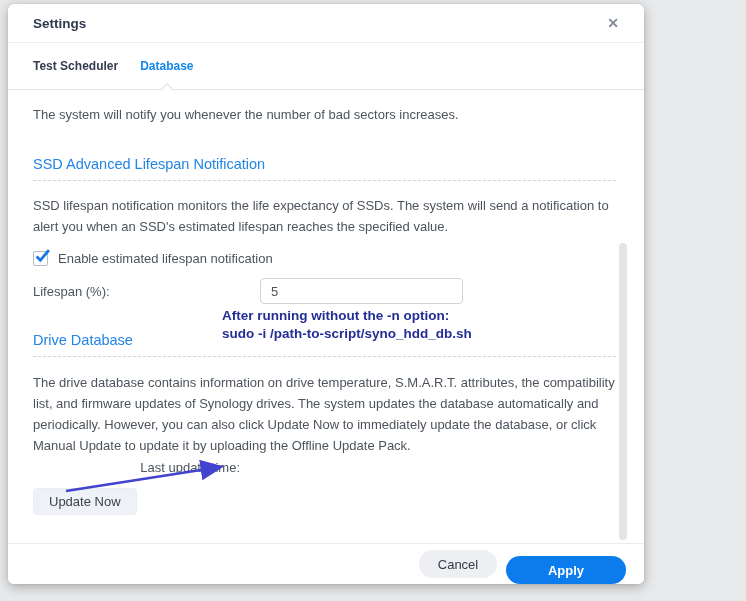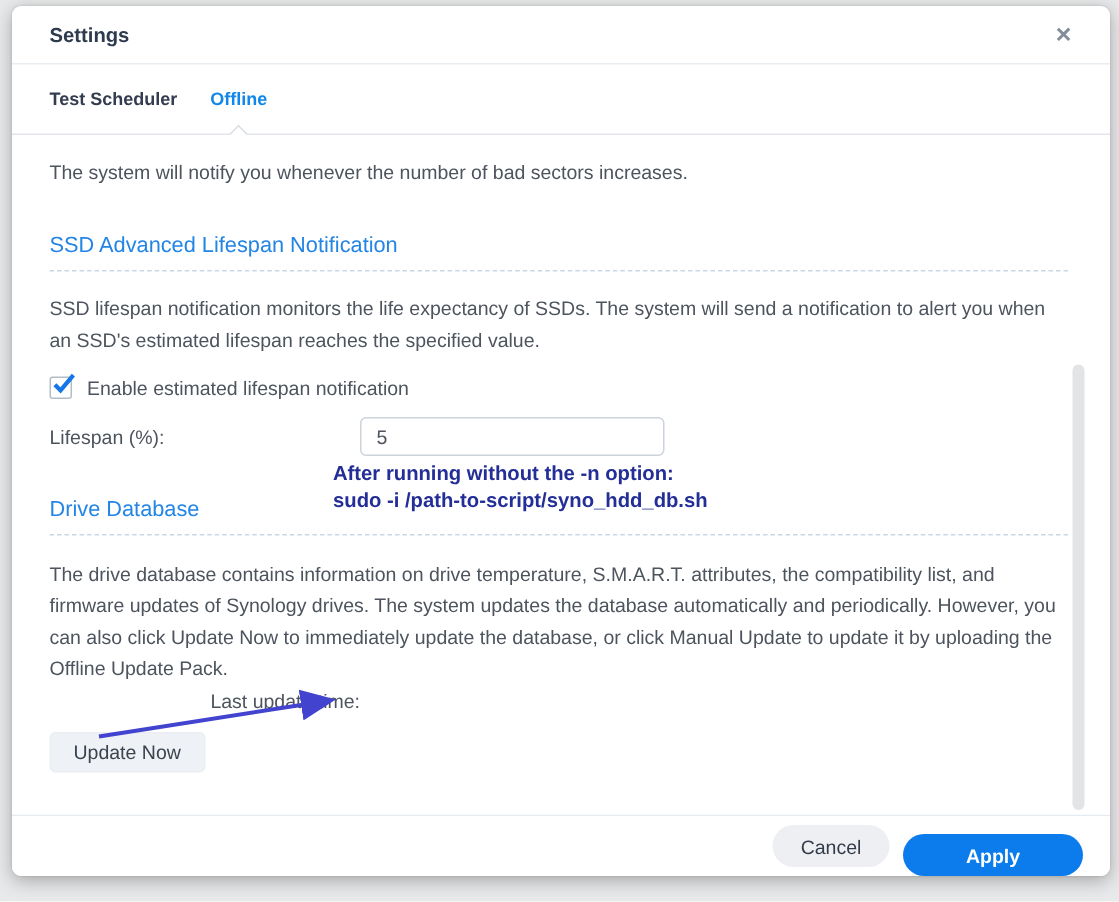--- a/index.html
+++ b/index.html
@@ -6,21 +6,21 @@
   html,body { width: 746px; height: 601px; }
   body {
     position: relative;
     background: #e8e9ea;
     font-family: "Liberation Sans", "DejaVu Sans", sans-serif;
     overflow: hidden;
   }
   .dialog {
     position: absolute;
     left: 8px; top: 4px;
-    width: 732px; height: 580px;
+    width: 636px; height: 580px;
     background: #ffffff;
     border-radius: 6px;
     box-shadow: 0 3px 12px rgba(0,0,0,0.28), 0 0 2px rgba(0,0,0,0.12);
   }
   
   .titlebar {
     height: 39px;
     display: flex; align-items: center;
     padding: 0 20px 0 25px;
     border-bottom: 1px solid #e8edf2;
@@ -77,21 +77,21 @@
   }
   .checkbox {
     width: 15px; height: 15px; flex: none;
     border: 1px solid #b3bdc8; border-radius: 2px;
     background: #fff; position: relative; cursor: pointer;
   }
   .checkbox svg { position: absolute; left: 1px; top: -3px; width: 15px; height: 14px; overflow: visible; }
   .checkbox-label { font-size: 13px; color: #4d545d; }
   .field-row {
     margin-top: 12px;
-    display: flex; align-items: center;
+    display: flex; align-items: center; gap: 20px;
   }
   .field-label { width: 207px; font-size: 13px; color: #4d545d; flex: none; }
   .lifespan-input {
     width: 203px; height: 26px;
     border: 1px solid #ccd3da; border-radius: 4px;
     padding: 0 10px;
     font-size: 13px; color: #4d545d;
     font-family: "Liberation Sans", "DejaVu Sans", sans-serif;
     outline: none; background: #fff;
   }
@@ -158,21 +158,21 @@
     <button class="close-btn">
       <span>✕</span>
     </button>
   </div>
 
   <div class="tabbar">
     <div class="tab">
       <span>Test Scheduler</span>
     </div>
     <div class="tab active">
-      <span>Offline</span>
+      <span>Database</span>
       <span class="caret"></span>
     </div>
   </div>
 
   <div class="content">
 
     <p class="para p-intro">The system will notify you whenever the number of bad sectors increases.</p>
 
     <h3 class="section-title sec1">SSD Advanced Lifespan Notification</h3>
 

